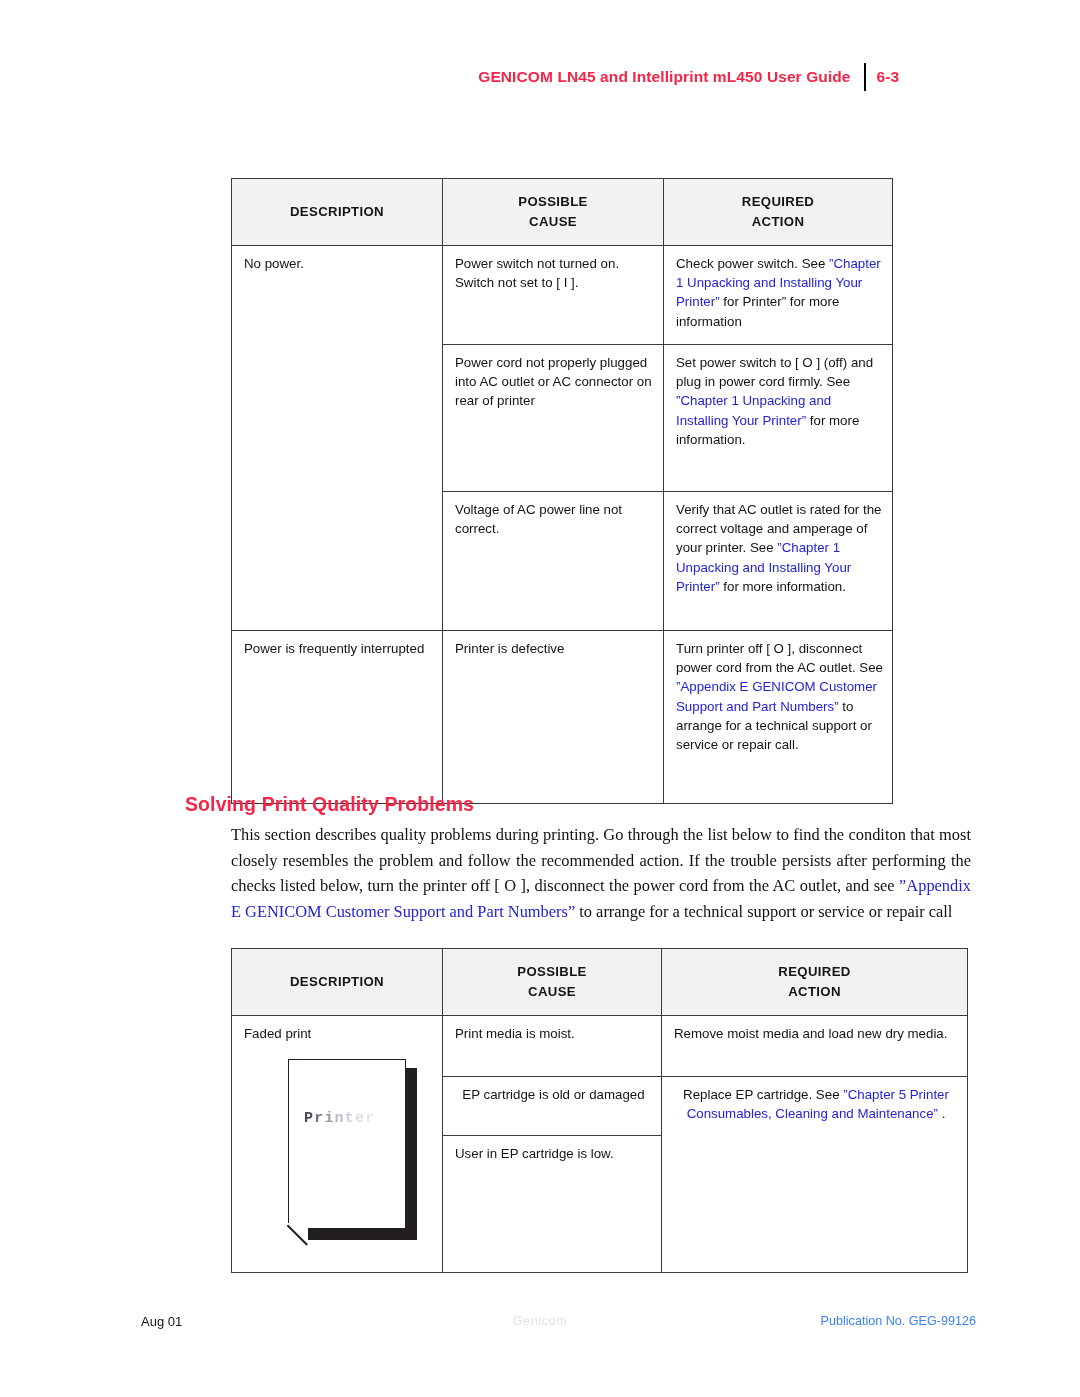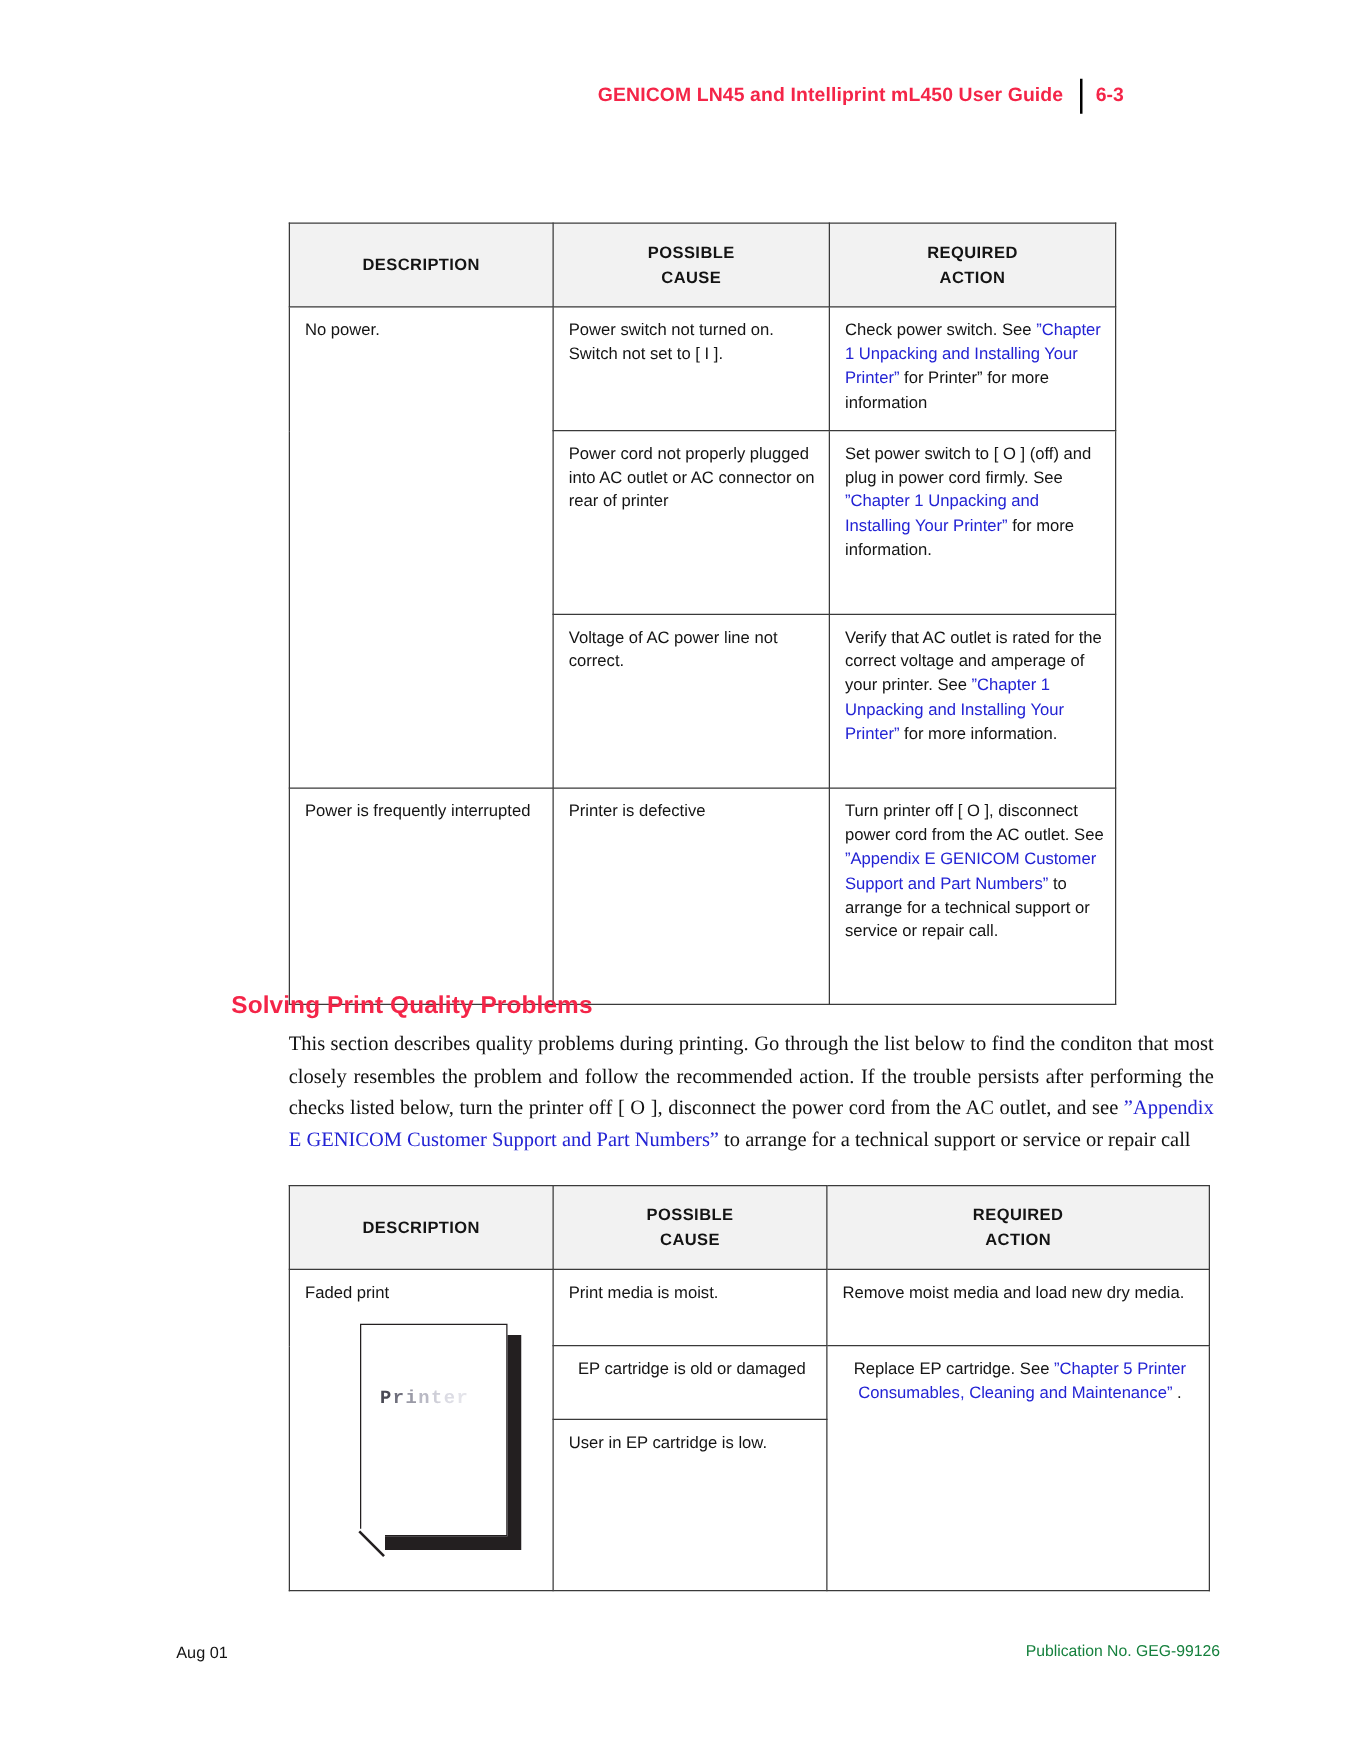--- a/index.html
+++ b/index.html
@@ -236,21 +236,21 @@
     font-size: 12.6px;
     color: #e2e2e4;
     letter-spacing: .6px;
     white-space: nowrap;
   }
   .page-footer .ft-right {
     position: absolute;
     right: 104px;
     top: 0;
     font-size: 12.6px;
-    color: #15803d;
+    color: #3b82f6;
     white-space: nowrap;
   }
 </style>
 </head>
 <body>
 
 <div class="page-header">
   <span class="hdr-title">GENICOM LN45 and Intelliprint mL450 User Guide</span>
   <span class="hdr-rule"></span>
   <span class="hdr-pageno">6-3</span>
@@ -333,14 +333,15 @@
       <td rowspan="2"><span>Replace EP cartridge. See </span><span class="xref">”Chapter 5 Printer Consumables, Cleaning and Maintenance”</span><span> .</span></td>
     </tr>
     <tr class="r3">
       <td>User in EP cartridge is low.</td>
     </tr>
   </tbody>
 </table>
 
 <div class="page-footer">
   <span class="ft-left">Aug 01</span>
+  <span class="ft-center">Genicom</span>
   <span class="ft-right">Publication No. GEG-99126</span>
 </div>
 
 </body></html>

